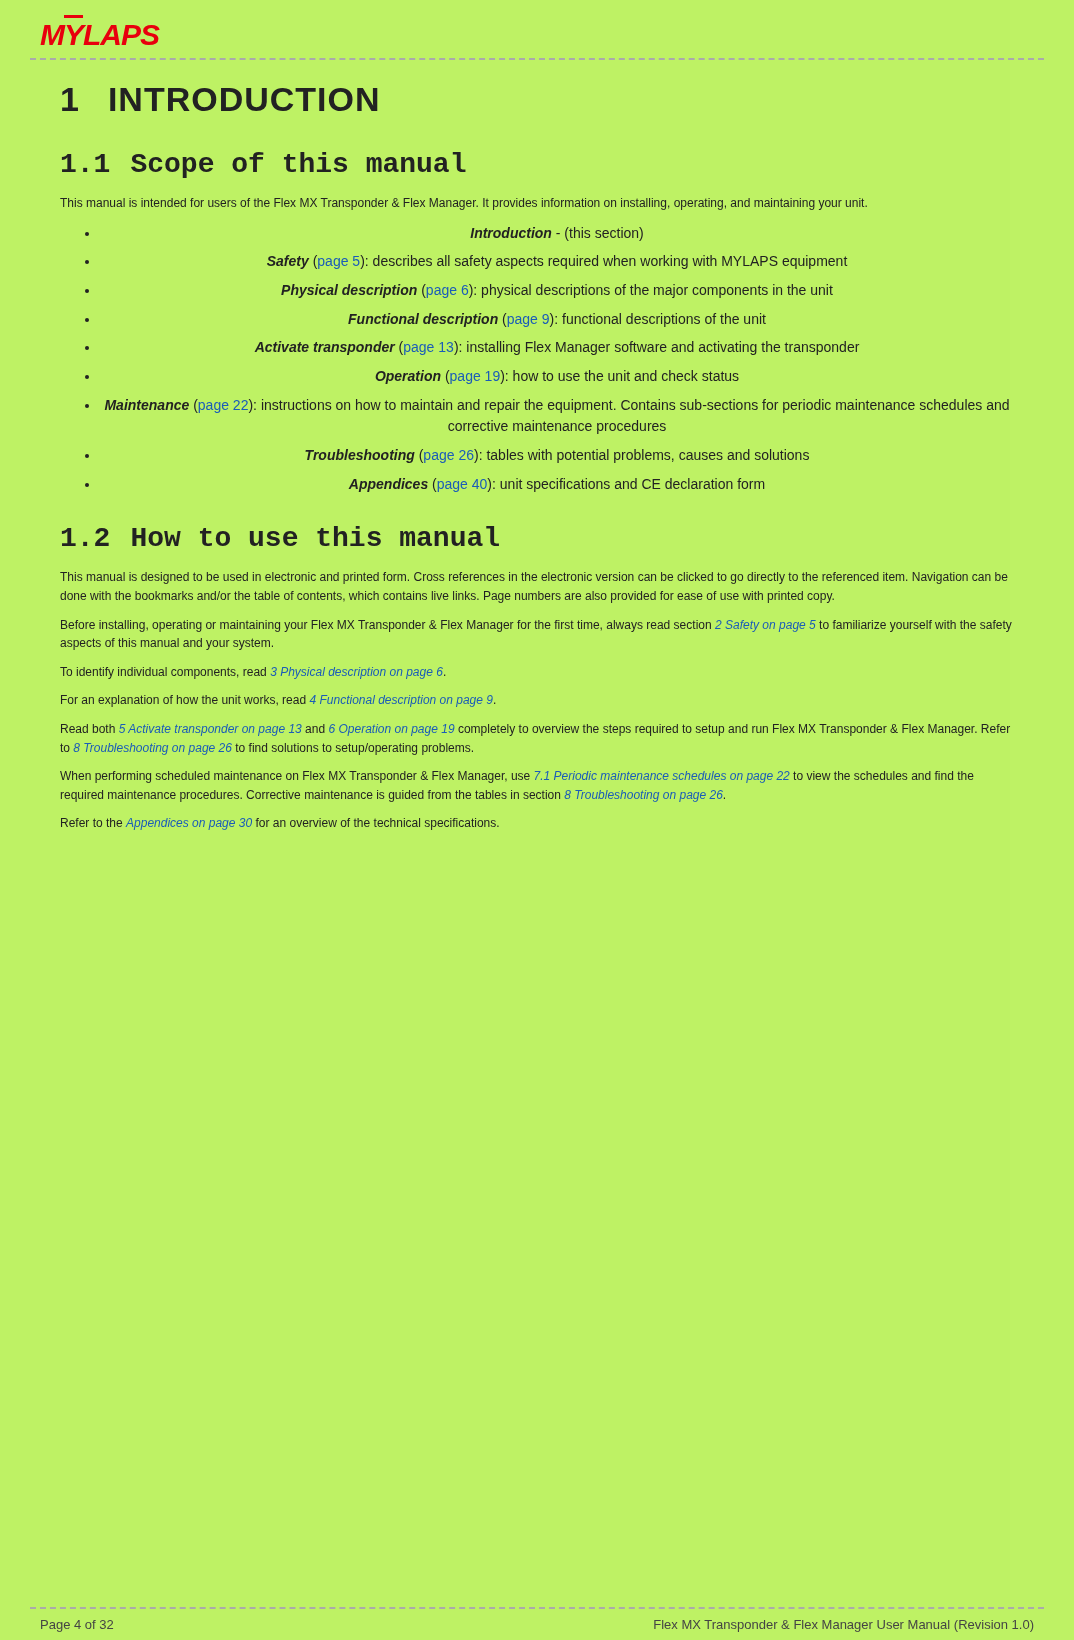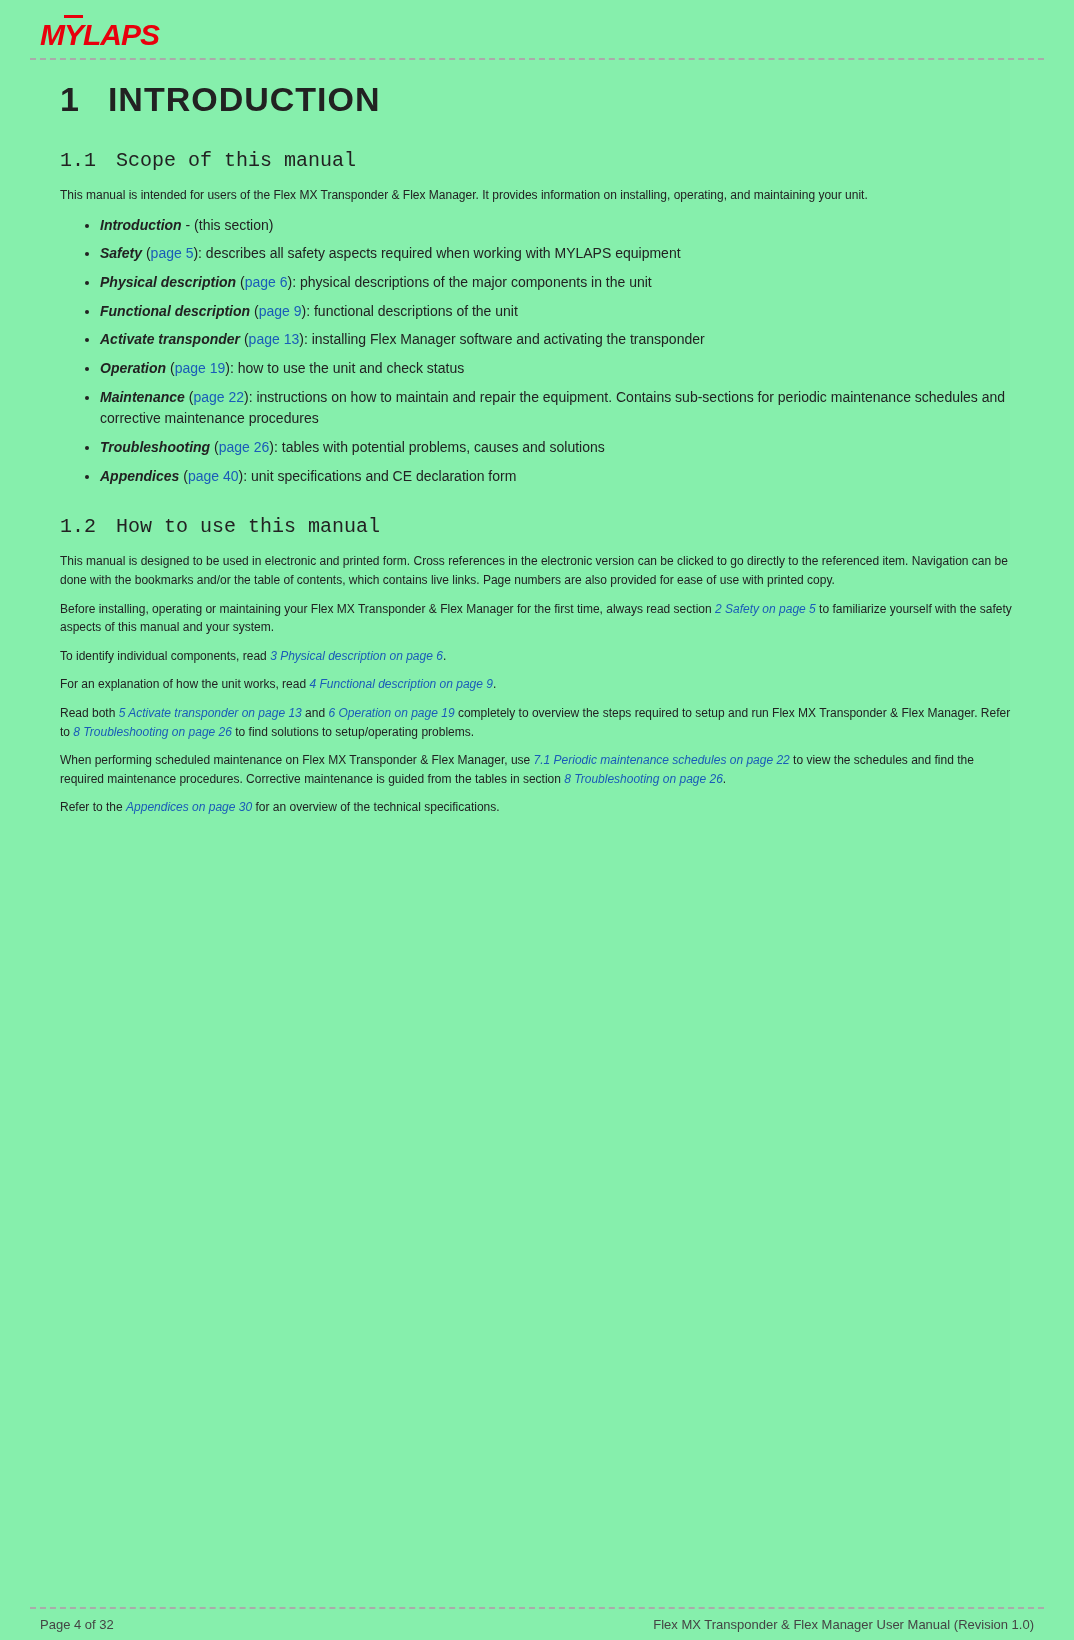--- a/index.html
+++ b/index.html
@@ -10,21 +10,21 @@
       color: #222;
       width: 1074px;
       min-height: 1640px;
       position: relative;
     }
     .page {
       width: 1074px;
       min-height: 1640px;
       padding: 0;
       position: relative;
-      background: #86efac;
+      background: #bef264;
     }
     
     .dashed-top {
       border-top: 2px dashed #aaa;
       margin: 0 30px;
     }
     .dashed-bottom {
       border-top: 2px dashed #aaa;
       margin: 0 30px;
     }
@@ -47,38 +47,39 @@
       font-weight: 900;
       letter-spacing: 1px;
       margin-bottom: 30px;
       margin-top: 10px;
     }
     h1.chapter-title .chapter-num {
       display: inline-block;
       margin-right: 28px;
     }
     h2.section-title {
-      font-size: 20px;
-      font-weight: 400;
+      font-size: 28px;
+      font-weight: 700;
       margin-bottom: 14px;
       margin-top: 18px;
       font-family: 'Courier New', monospace;
     }
     h2.section-title .section-num {
       margin-right: 20px;
     }
     p.body-text {
       font-size: 12px;
       line-height: 1.55;
       margin-bottom: 10px;
       color: #222;
     }
     ul.bullet-list {
       margin: 8px 0 8px 40px;
       padding: 0;
+      text-align: center;
     }
     ul.bullet-list li {
       margin-bottom: 7px;
       font-size: 14px;
       line-height: 1.55;
       list-style-type: disc;
     }
     .link {
       color: #1a5cb8;
       text-decoration: none;

